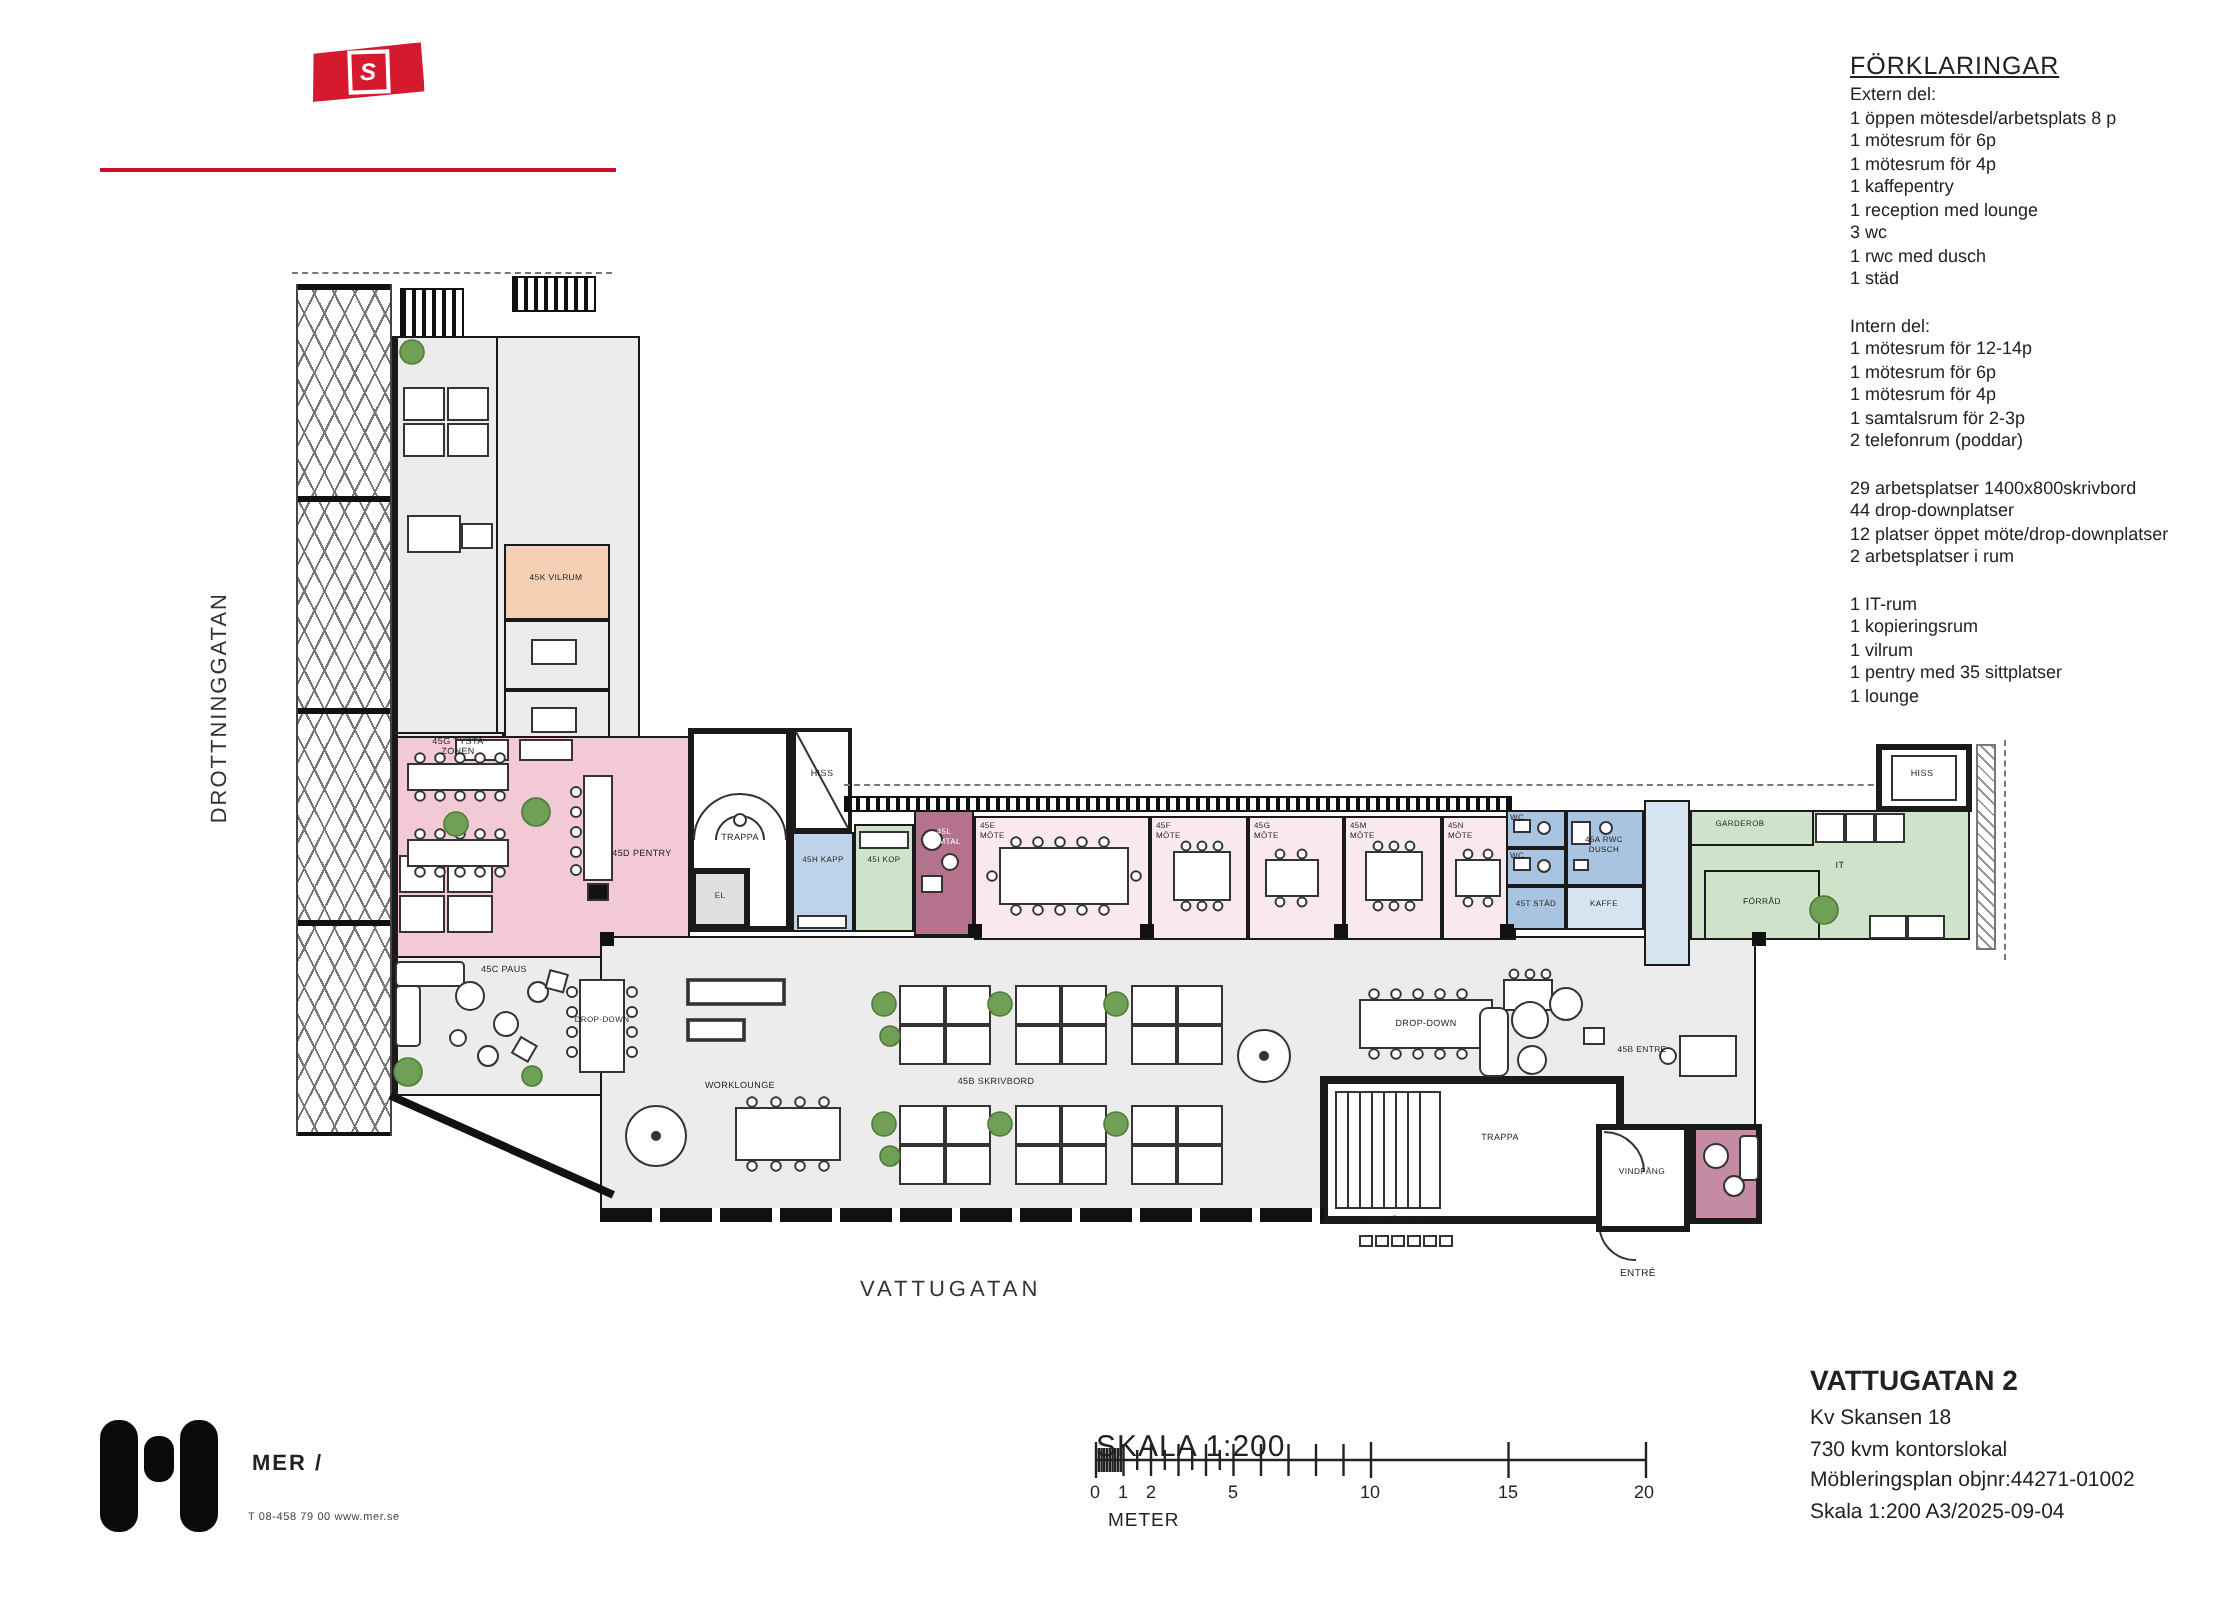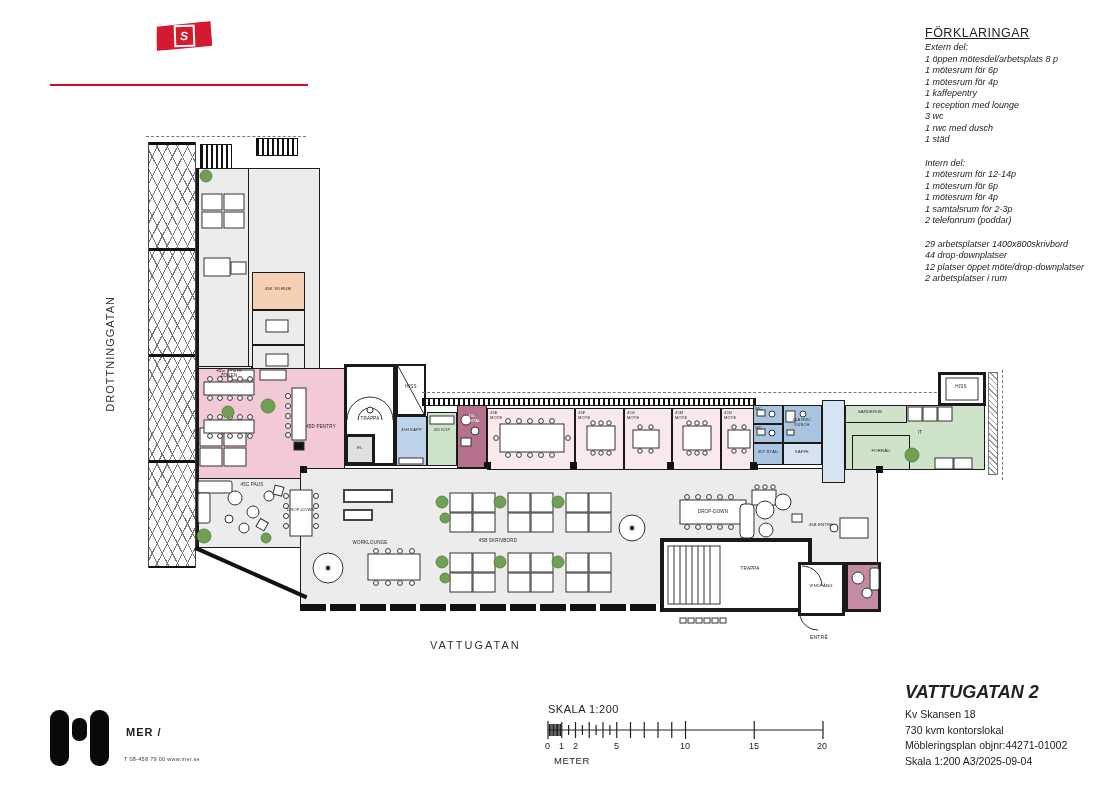--- a/index.html
+++ b/index.html
@@ -13,21 +13,21 @@
     display:flex;align-items:center;justify-content:center;}
   #stena-flag .inner{width:17px;height:18px;background:#d5192e;border:2px solid #fff;
     color:#fff;font-weight:bold;font-style:italic;font-size:12px;display:flex;
     align-items:center;justify-content:center;}
   #stena-text{left:0;top:26px;width:270px;font-size:29px;font-weight:bold;font-style:italic;
     color:#1d4e9e;letter-spacing:-0.5px;white-space:nowrap;}
   #stena-underline{left:2px;top:62px;width:258px;height:2px;background:#c8102e;}
   
   #legend{left:925px;top:26px;width:182px;}
   #legend-title{font-size:12.5px;letter-spacing:0.5px;text-decoration:underline;margin-bottom:2px;}
-  .legend-group{margin-bottom:12px;font-style:italic;}
+  .legend-group{margin-bottom:12px;}
   .legend-line{font-size:9px;line-height:11.5px;white-space:nowrap;}
   
   #street-left{left:104px;top:296px;font-size:11px;letter-spacing:1px;color:#333;
     writing-mode:vertical-rl;transform:rotate(180deg);}
   #street-bottom{left:430px;top:639px;font-size:11px;letter-spacing:2px;color:#333;}
   
   #plan{left:140px;top:130px;width:870px;height:515px;}
   .room{position:absolute;box-sizing:border-box;border:1.6px solid #1a1a1a;}
   .lbl{position:absolute;font-size:4.5px;line-height:1.2;color:#222;text-align:center;
     letter-spacing:0.2px;z-index:6;}
@@ -39,26 +39,26 @@
     background:
       repeating-linear-gradient(180deg,#111 0 3px,transparent 3px 106px),
       repeating-linear-gradient(63deg,#777 0 1px,transparent 1px 9px),
       repeating-linear-gradient(117deg,#777 0 1px,transparent 1px 9px);}
   .dash{border-top:1px dashed #777;height:0;}
   .dashv{border-left:1px dashed #777;width:0;}
   .wallwin{background:repeating-linear-gradient(90deg,#111 0 26px,#fff 26px 30px);}
   svg.flayer{position:absolute;left:0;top:0;z-index:5;pointer-events:none;}
   
   #scaleblock{left:546px;top:703px;width:300px;height:70px;font-size:9px;}
-  #scale-title{left:2px;top:0;font-size:11px;letter-spacing:0.5px;}
+  #scale-title{left:2px;top:12px;font-size:15px;letter-spacing:0.5px;}
   #scale-meter{left:8px;top:52px;font-size:9.5px;letter-spacing:0.5px;}
   .tickl{position:absolute;top:38px;font-size:9px;}
   
   #titleblock{left:905px;top:682px;width:205px;}
-  #tb-title{font-size:18px;font-weight:bold;margin-bottom:4px;font-style:italic;}
+  #tb-title{font-size:14px;font-weight:bold;margin-bottom:4px;}
   .tb-line{font-size:10.5px;line-height:15.5px;}
   
   #mer{left:50px;top:706px;width:220px;height:70px;}
   .merbar{position:absolute;background:#0a0a0a;border-radius:9px;}
   #mer-name{left:76px;top:20px;font-size:11px;font-weight:bold;letter-spacing:1px;}
   #mer-contact{left:74px;top:50px;font-size:5.5px;color:#444;letter-spacing:0.3px;}
 </style>
 </head>
 <body>
 
@@ -90,20 +90,27 @@
         <div class="legend-line">1 mötesrum för 6p</div>
         <div class="legend-line">1 mötesrum  för 4p</div>
         <div class="legend-line">1 samtalsrum för 2-3p</div>
         <div class="legend-line">2 telefonrum (poddar)</div>
       </div>
     <div class="legend-group">
         <div class="legend-line">29 arbetsplatser 1400x800skrivbord</div>
         <div class="legend-line">44 drop-downplatser</div>
         <div class="legend-line">12 platser öppet möte/drop-downplatser</div>
         <div class="legend-line">2 arbetsplatser i rum</div>
+      </div>
+    <div class="legend-group">
+        <div class="legend-line">1 IT-rum</div>
+        <div class="legend-line">1 kopieringsrum</div>
+        <div class="legend-line">1 vilrum</div>
+        <div class="legend-line">1 pentry med 35 sittplatser</div>
+        <div class="legend-line">1 lounge</div>
       </div>
   </div>
 
   <div class="abs" id="street-left">DROTTNINGGATAN</div>
   <div class="abs" id="street-bottom">VATTUGATAN</div>
 
   <div class="abs" id="plan">
 
     <div class="abs" id="truss"></div>
     <div class="abs dash" style="left:6px;top:6px;width:160px;"></div>

